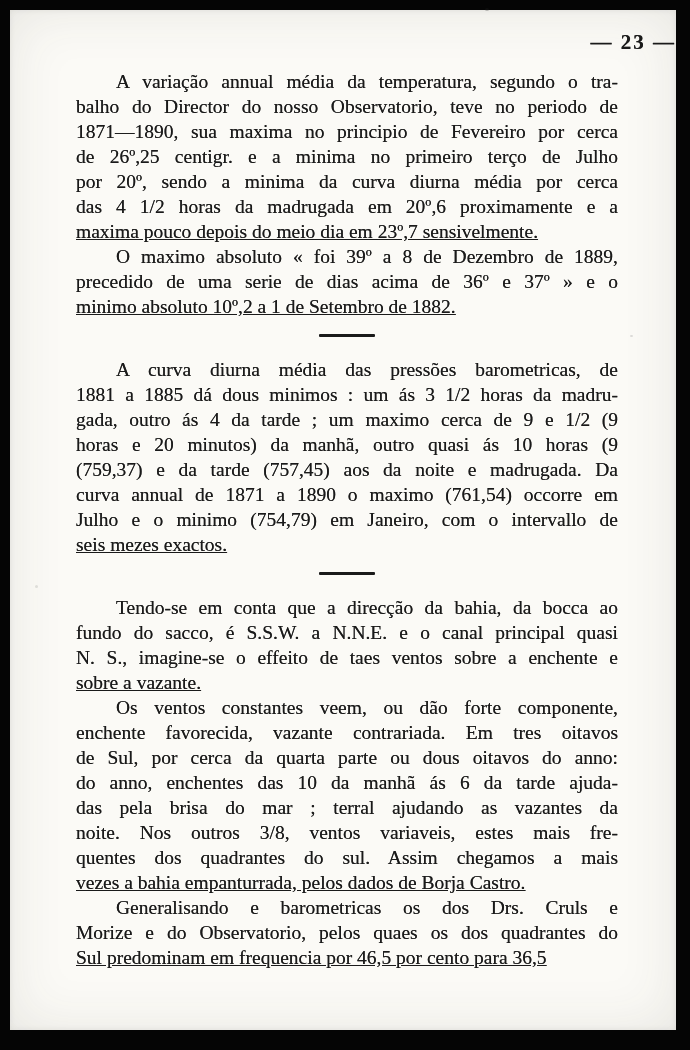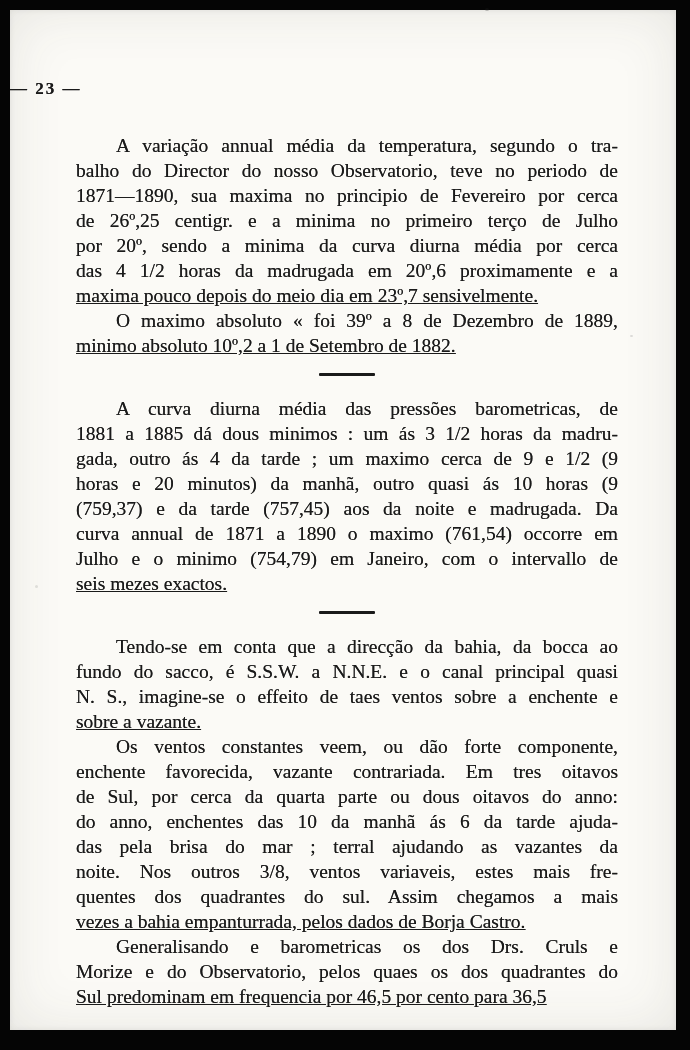--- a/index.html
+++ b/index.html
@@ -23,30 +23,30 @@
     position: absolute;
     left: 10px;
     top: 10px;
     width: 666px;
     height: 1020px;
     background: #fbfaf6;
     box-shadow: inset 0 0 55px rgba(60,55,45,0.10), inset 0 0 6px rgba(0,0,0,0.08);
     color: #1a1a1a;
   }
   .page-number {
-    margin-top: 66px;
-    text-align: left;
-    font-size: 17px;
+    margin-top: 20px;
+    text-align: right;
+    font-size: 21px;
     font-weight: bold;
     letter-spacing: 2px;
     line-height: 25px;
     text-shadow: 0 0 0.4px rgba(0,0,0,0.65);
   }
   .text-column {
-    margin: 32px 58px 0 66px;
+    margin: 14px 58px 0 66px;
   }
   .paragraph {
     margin: 0;
   }
   .line {
     font-size: 19.5px;
     line-height: 25px;
     text-align: justify;
     text-align-last: justify;
     white-space: normal;
@@ -87,20 +87,21 @@
           <div class="line first">A variação annual média da temperatura, segundo o tra-</div>
           <div class="line">balho do Director do nosso Observatorio, teve no periodo de</div>
           <div class="line">1871—1890, sua maxima no principio de Fevereiro por cerca</div>
           <div class="line">de 26º,25 centigr. e a minima no primeiro terço de Julho</div>
           <div class="line">por 20º, sendo a minima da curva diurna média por cerca</div>
           <div class="line">das 4 1/2 horas da madrugada em 20º,6 proximamente e a</div>
           <div class="line last">maxima pouco depois do meio dia em 23º,7 sensivelmente.</div>
         </div>
         <div class="paragraph">
           <div class="line first">O maximo absoluto « foi 39º a 8 de Dezembro de 1889,</div>
+          <div class="line">precedido de uma serie de dias acima de 36º e 37º » e o</div>
           <div class="line last">minimo absoluto 10º,2 a 1 de Setembro de 1882.</div>
         </div>
         <div class="rule"></div>
         <div class="paragraph">
           <div class="line first">A curva diurna média das pressões barometricas, de</div>
           <div class="line">1881 a 1885 dá dous minimos : um ás 3 1/2 horas da madru-</div>
           <div class="line">gada, outro ás 4 da tarde ; um maximo cerca de 9 e 1/2 (9</div>
           <div class="line">horas e 20 minutos) da manhã, outro quasi ás 10 horas (9</div>
           <div class="line">(759,37) e da tarde (757,45) aos da noite e madrugada. Da</div>
           <div class="line">curva annual de 1871 a 1890 o maximo (761,54) occorre em</div>

